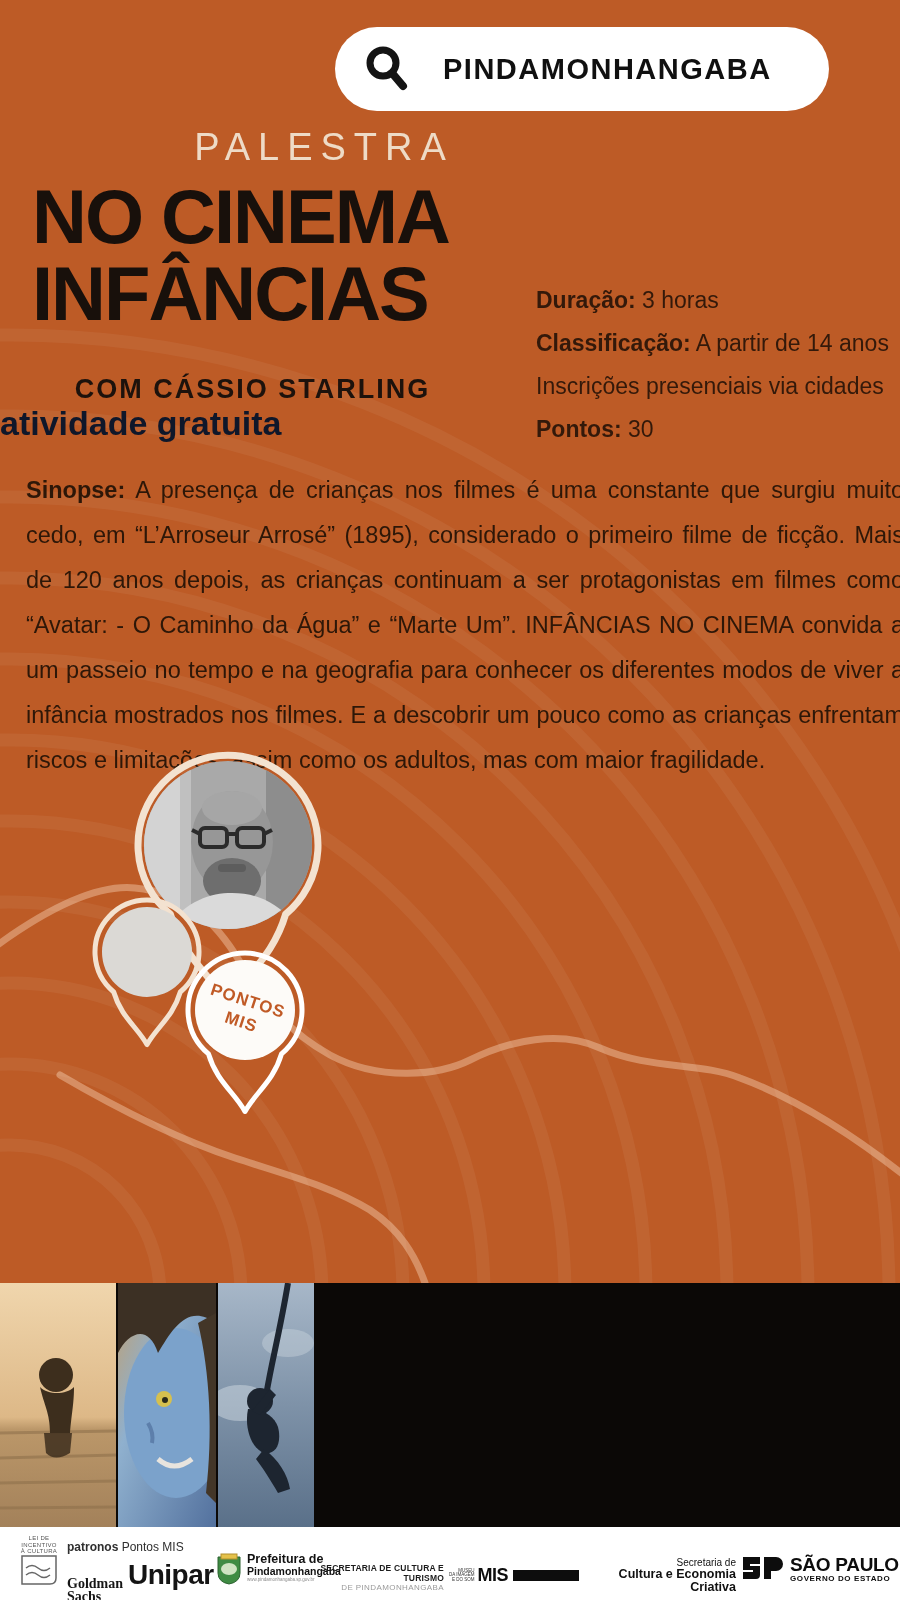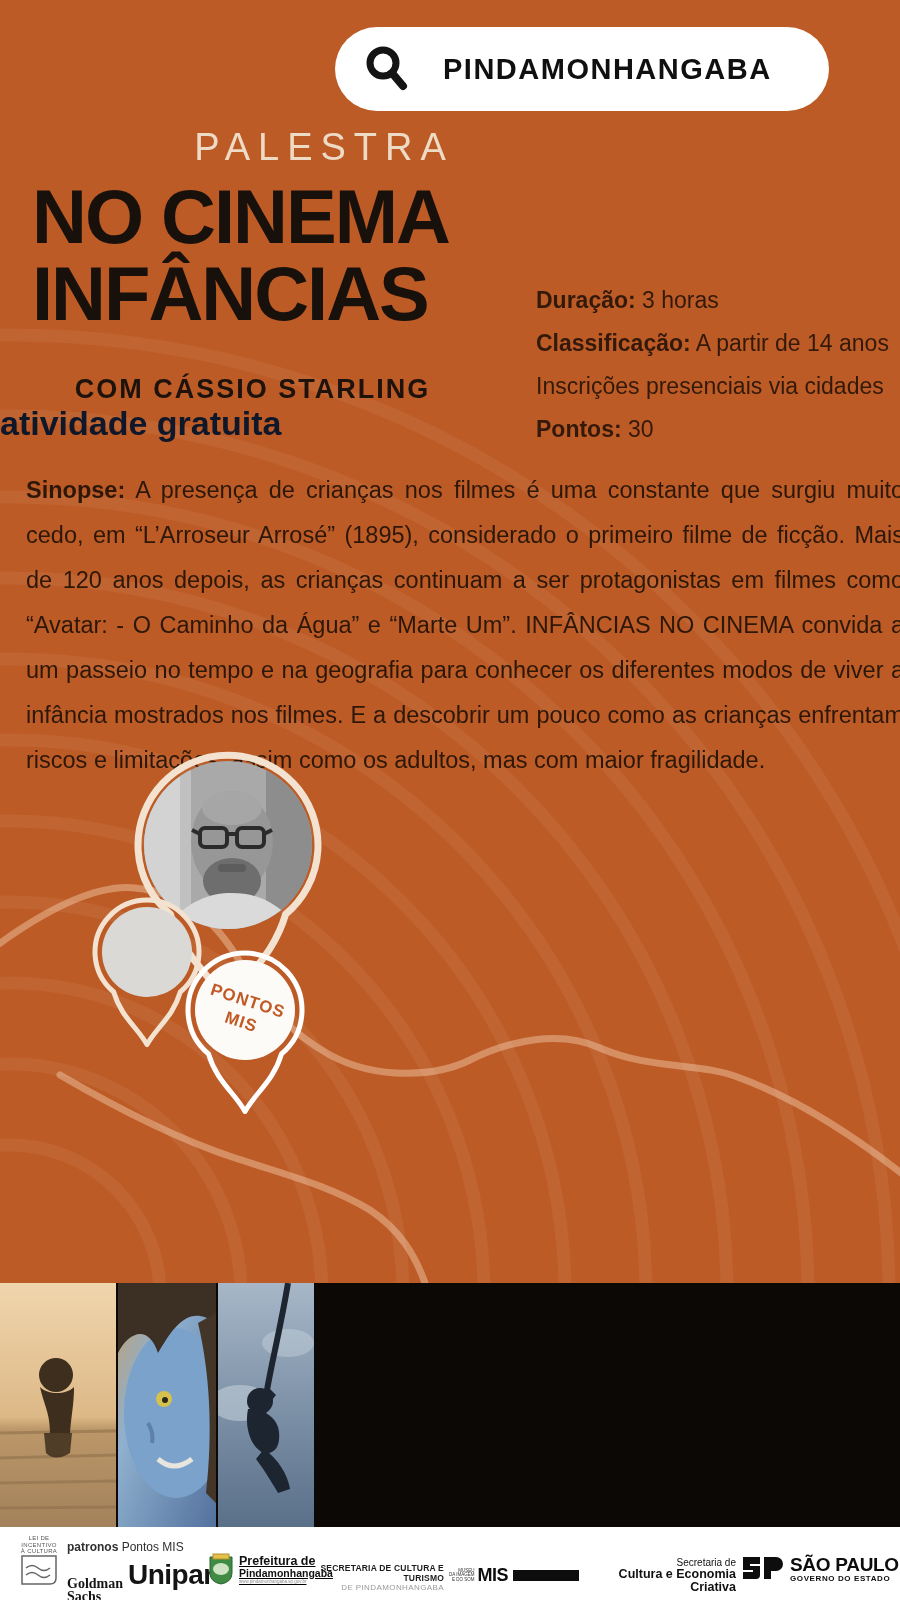--- a/index.html
+++ b/index.html
@@ -46,21 +46,21 @@
 
   
   .footer{position:absolute;left:0;top:1527px;width:900px;height:73px;background:#ffffff;}
   .lei{position:absolute;left:15px;top:8px;width:48px;text-align:center;color:#555;}
   .lei-text{font-size:6px;line-height:6.5px;letter-spacing:.3px;}
   .patronos{position:absolute;left:67px;top:13px;font-size:12px;color:#2f2f2f;}
   .patronos b{font-weight:700;}
   .goldman{position:absolute;left:67px;top:33px;font-family:"Liberation Serif",serif;font-weight:700;
     font-size:14px;line-height:13px;color:#161616;margin-top:17px;}
   .unipar{position:absolute;left:128px;top:32px;font-weight:700;font-size:28px;letter-spacing:-.5px;color:#141414;}
-  .pref{position:absolute;left:208px;top:26px;display:flex;align-items:center;text-decoration:underline;}
+  .pref{position:absolute;left:216px;top:26px;display:flex;align-items:flex-start;}
   .pref-text{margin-left:5px;color:#111;}
   .pref-l1{font-weight:700;font-size:12.5px;line-height:13px;}
   .pref-l2{font-weight:700;font-size:10.5px;line-height:11px;}
   .pref-url{font-size:4.5px;color:#8a8a8a;}
   .sectur{position:absolute;left:308px;top:36px;width:136px;text-align:right;}
   .sectur-l1{font-weight:700;font-size:8.5px;color:#1c1c1c;letter-spacing:.2px;}
   .sectur-l2{font-size:8px;color:#9a9a9a;letter-spacing:.4px;}
   .mis{position:absolute;left:449px;top:38px;display:flex;align-items:center;}
   .mis-small{font-size:4.5px;line-height:4.5px;color:#333;text-align:right;margin-right:3px;}
   .mis-word{font-weight:800;font-size:18px;letter-spacing:-.5px;color:#0d0d0d;}

